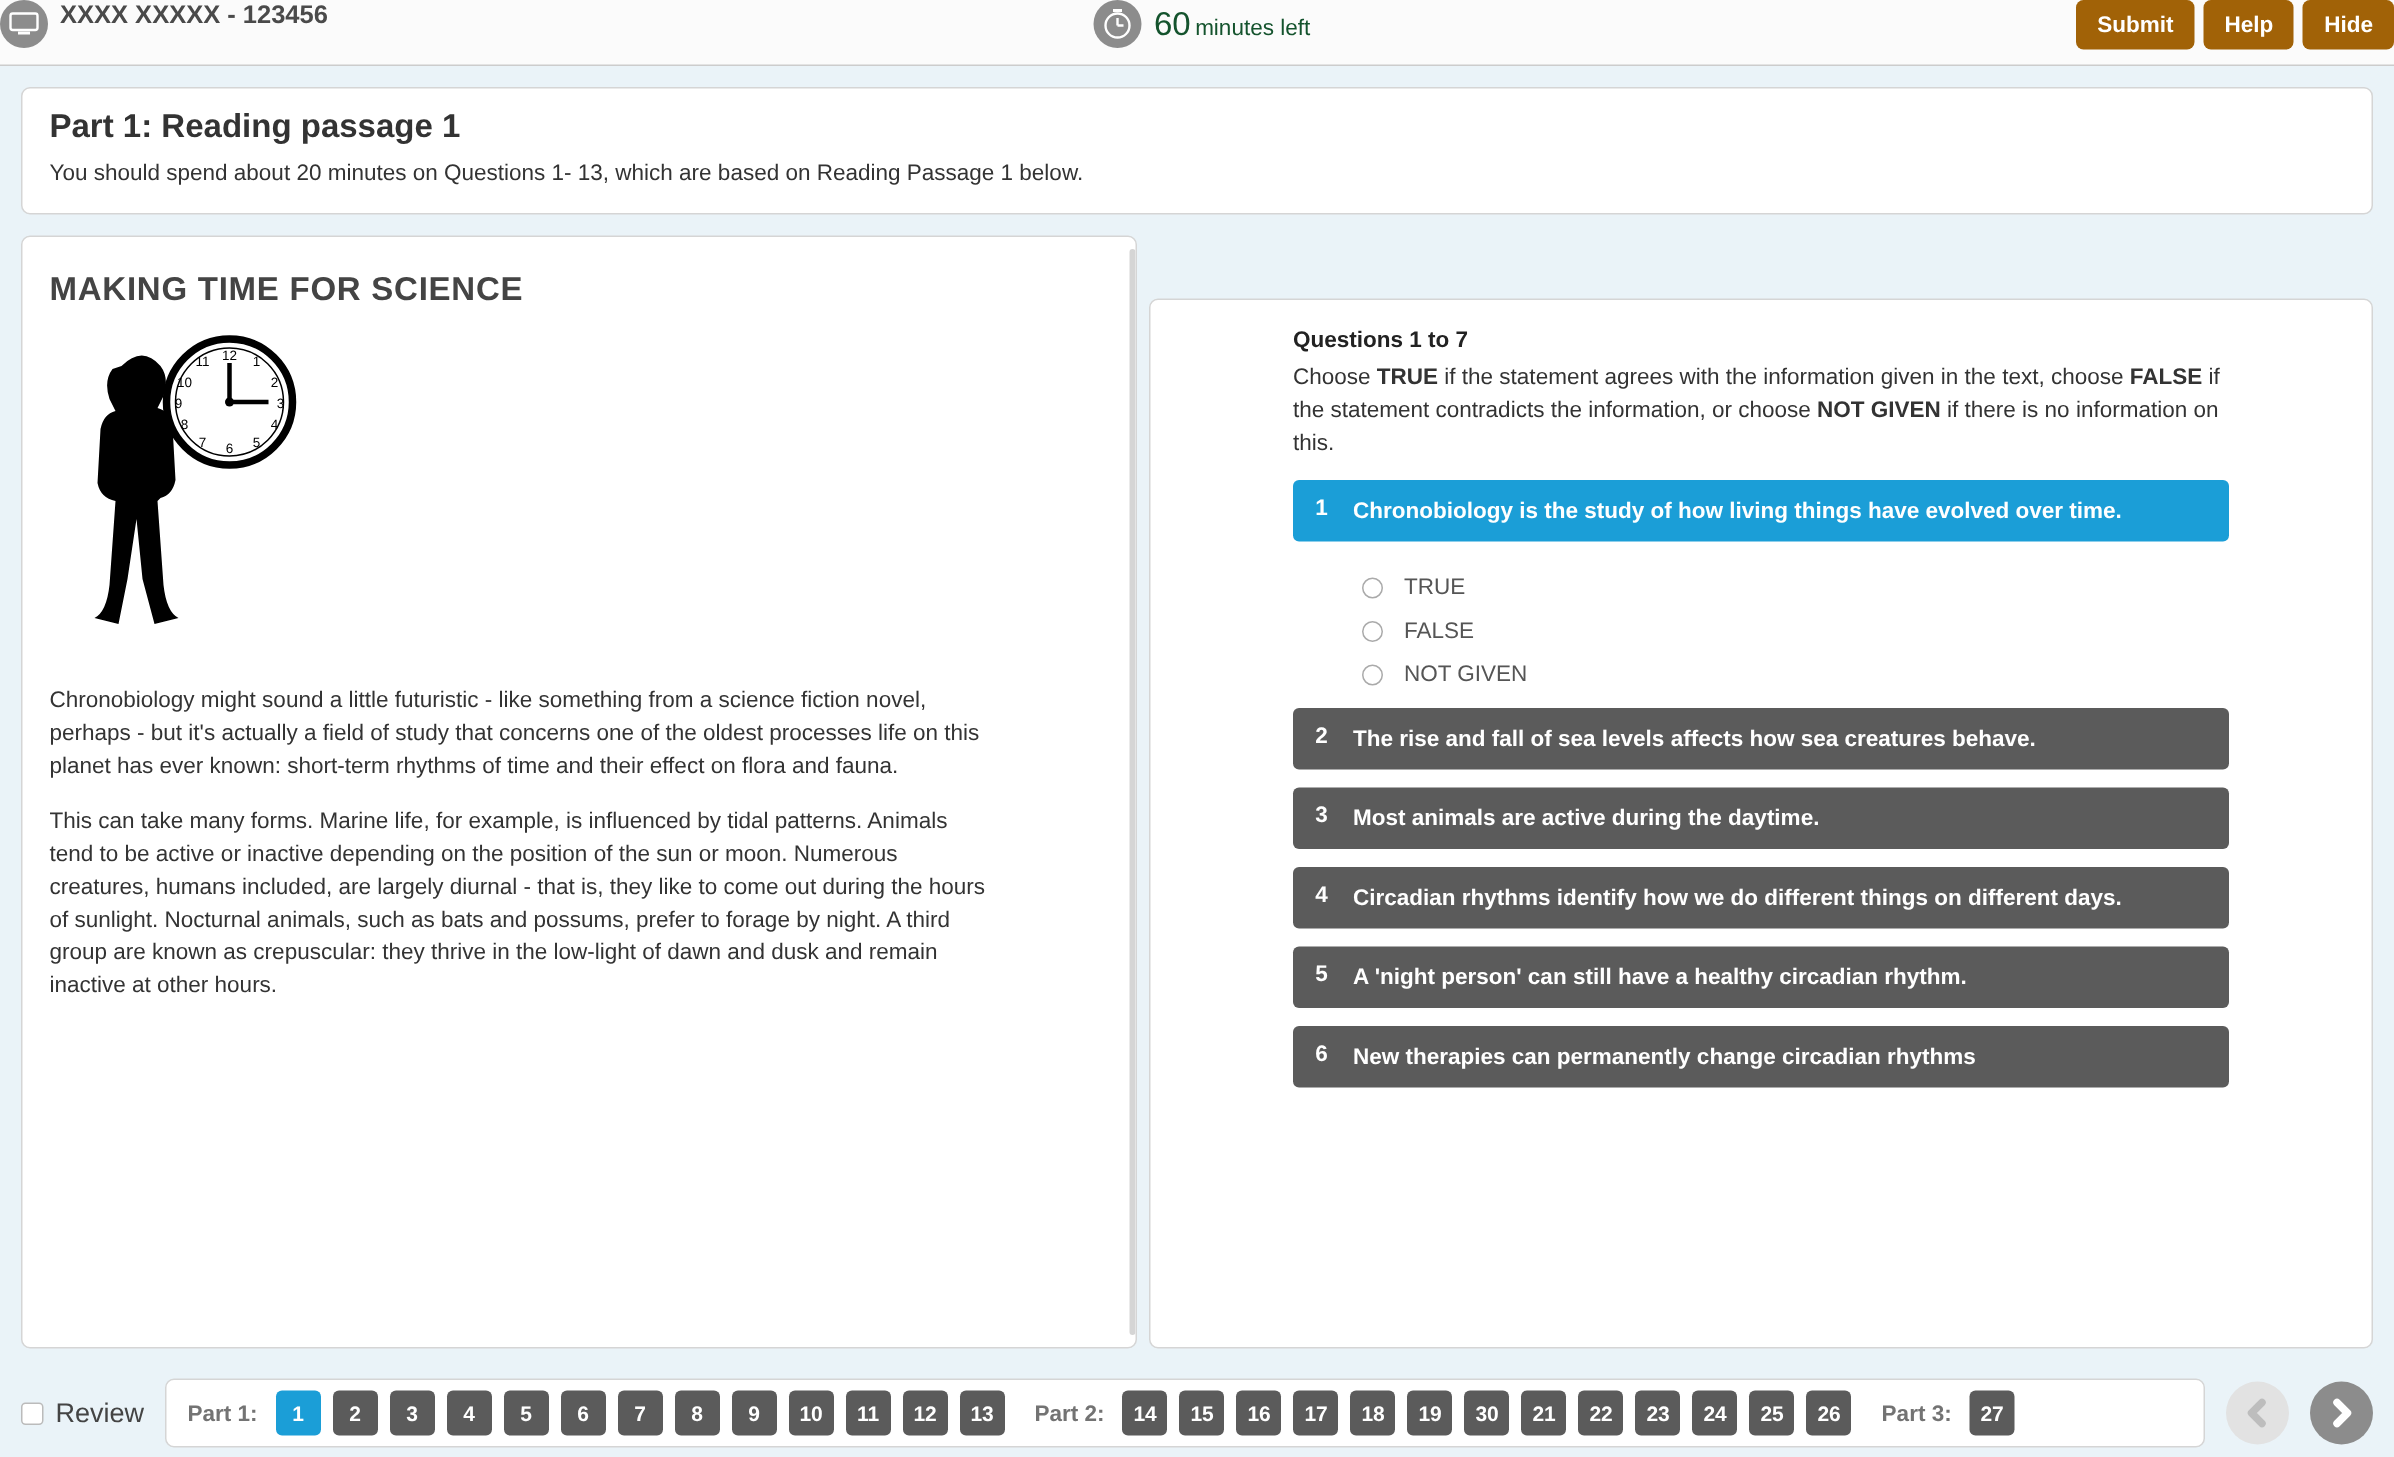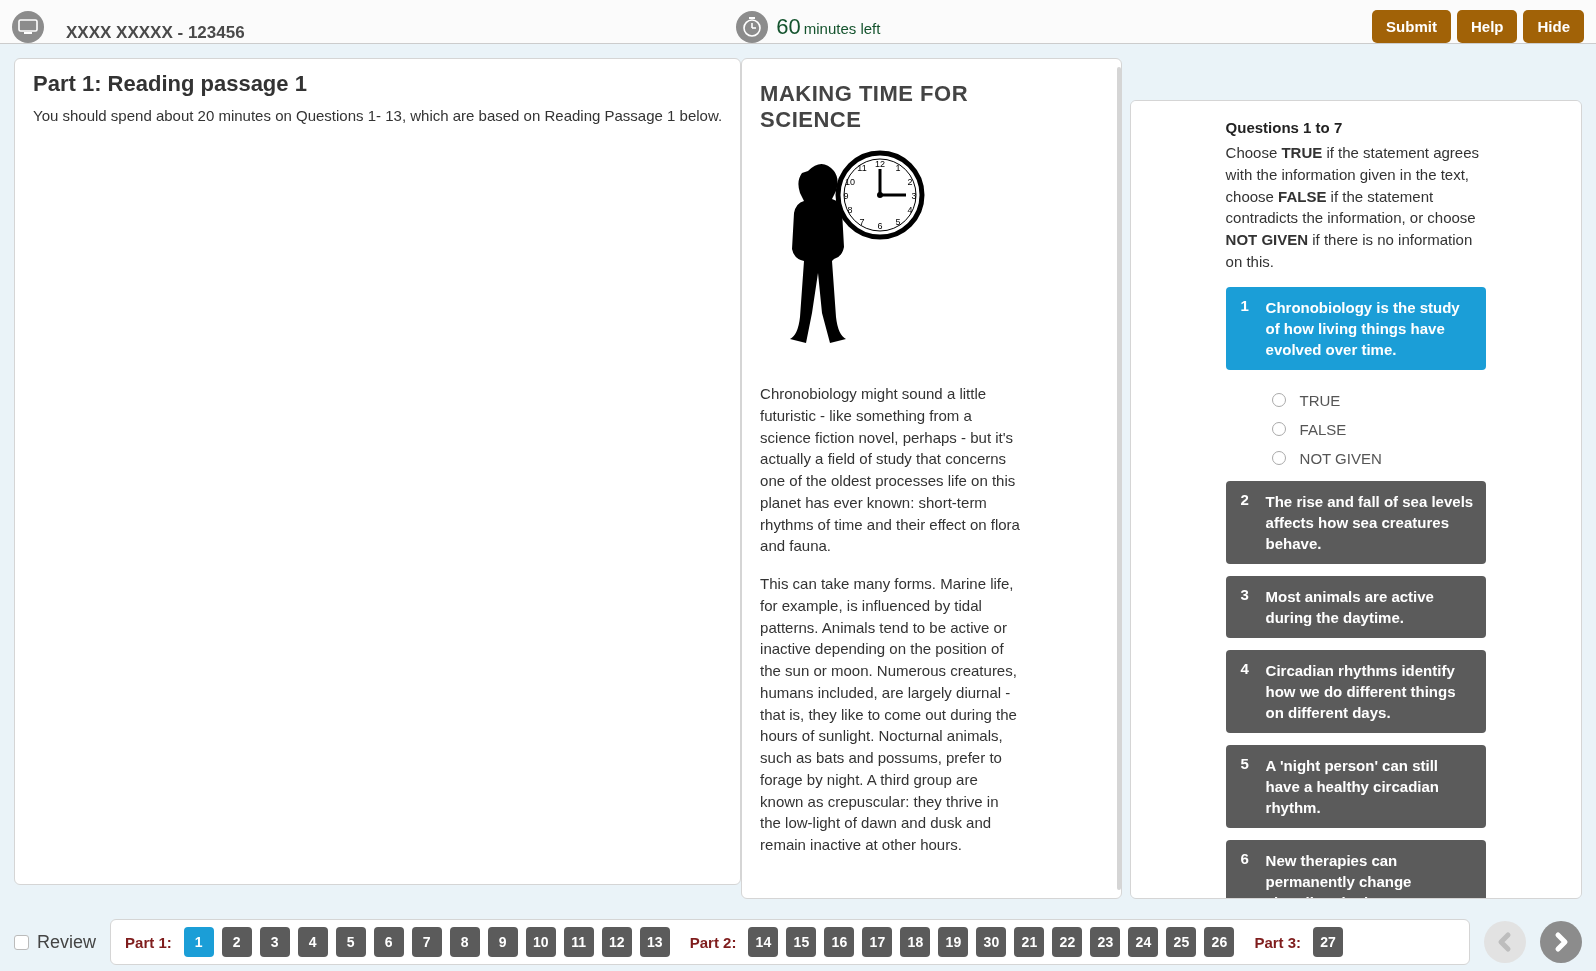--- a/index.html
+++ b/index.html
@@ -1,32 +1,32 @@
 <!DOCTYPE html>
 <html><head>
 <meta charset="utf-8">
 <style>
   * { box-sizing: border-box; }
   html, body { margin:0; padding:0; height:100%; font-family: Arial, Helvetica, sans-serif; background:#eaf3f8; color:#333; }
   body { display:flex; flex-direction:column; }
 
   
-  .topbar { display:flex; align-items:flex-end; height:44px; background:#fbfbfb; border-bottom:1px solid #ccc; padding:0 12px; gap:22px; }
+  .topbar { display:flex; align-items:flex-start; height:44px; background:#fbfbfb; border-bottom:1px solid #ccc; padding:0 0; gap:8px; }
   .monitor-icon { width:32px; height:32px; border-radius:50%; background:#8c8c8c; display:flex; align-items:center; justify-content:center; }
   .monitor-icon svg { display:block; }
   .candidate { font-weight:bold; font-size:17px; color:#4a4a4a; }
   .center-timer { margin-left:auto; margin-right:auto; display:flex; align-items:center; gap:8px; }
   .clock-icon { width:32px; height:32px; border-radius:50%; background:#8c8c8c; display:flex; align-items:center; justify-content:center; }
   .timer-text { font-size:15px; color:#14532d; }
   .timer-text .big { font-size:22px; font-weight:normal; margin-right:3px; }
   .top-buttons { display:flex; gap:6px; }
   .btn-grey { background:#a16207; color:#fff; border:none; border-radius:5px; padding:8px 14px; font-size:15px; cursor:pointer;font-weight:bold; }
 
   
-  .page-wrap { padding:14px; flex:1; display:flex; flex-direction:row; min-height:0; }
+  .page-wrap { padding:14px; flex:1; display:flex; flex-direction:column; min-height:0; }
   .card { background:#fff; border:1px solid #d5d5d5; border-radius:6px; }
   .instr { padding:12px 18px 16px; margin-bottom:14px; }
   .instr h2 { margin:0 0 8px 0; font-size:22px; font-weight:bold; color:#333; }
   .instr p { margin:0; font-size:15px; color:#333; line-height:1.4; }
 
   
   .main-split { flex:1; display:flex; min-height:0; }
   .pane { background:#fff; border:1px solid #d5d5d5; border-radius:6px; overflow-y:auto; padding:18px 18px 18px 18px; }
   .pane-left { flex:1; margin-right:4px; padding-right:100px; position:relative; }
   .pane-left::after { content:""; position:absolute; right:0; top:8px; bottom:8px; width:4px; background:#d5d5d5; border-radius:2px; }
@@ -51,21 +51,21 @@
   .option-row { display:flex; align-items:center; gap:14px; font-size:15px; color:#555; padding:6px 0; }
   .radio-dot { width:14px; height:14px; border:1.5px solid #aaa; border-radius:50%; display:inline-block; flex-shrink:0; }
 
   
   .bottom-bar { height:58px; background:#eaf3f8; display:flex; align-items:center; padding:0 14px; gap:14px; }
   .review-wrap { display:flex; align-items:center; gap:8px; font-size:18px; color:#444;justify-content:space-between; }
   .review-check { width:15px; height:15px; border:1.5px solid #bbb; border-radius:3px; background:#fff; display:inline-block; }
   .nav-scroll { flex:1; background:#fff; border:1px solid #d5d5d5; border-radius:6px; height:46px; display:flex; align-items:center; padding:0 14px; overflow-x:auto; gap:8px; white-space:nowrap; position:relative; }
   .nav-scroll::-webkit-scrollbar { height:8px; }
   .nav-scroll::-webkit-scrollbar-thumb { background:#bdbdbd; border-radius:4px; }
-  .part-label { font-weight:bold; font-size:15px; color:#7f1d1d; margin-right:4px; margin-left:12px; }
+  .part-label { font-weight:bold; font-size:15px; color:#737373; margin-right:4px; margin-left:12px; }
   .part-label:first-child { margin-left:0; }
   .qnav { width:30px; height:30px; background:#5b5b5b; color:#fff; border:none; border-radius:4px; font-size:14px; font-weight:bold; cursor:pointer; flex-shrink:0; display:flex; align-items:center; justify-content:center; }
   .qnav.current { background:#1b9ed7; }
   .arrow-btn { width:42px; height:42px; border-radius:50%; border:none; display:flex; align-items:center; justify-content:center; cursor:pointer; }
   .arrow-btn.disabled { background:#e2e2e2; color:#bdbdbd; cursor:default; }
   .arrow-btn.enabled { background:#8c8c8c; color:#fff; }
 
   
   .pane::-webkit-scrollbar { width:10px; }
   .pane::-webkit-scrollbar-thumb { background:#d5d5d5; border-radius:5px; }

